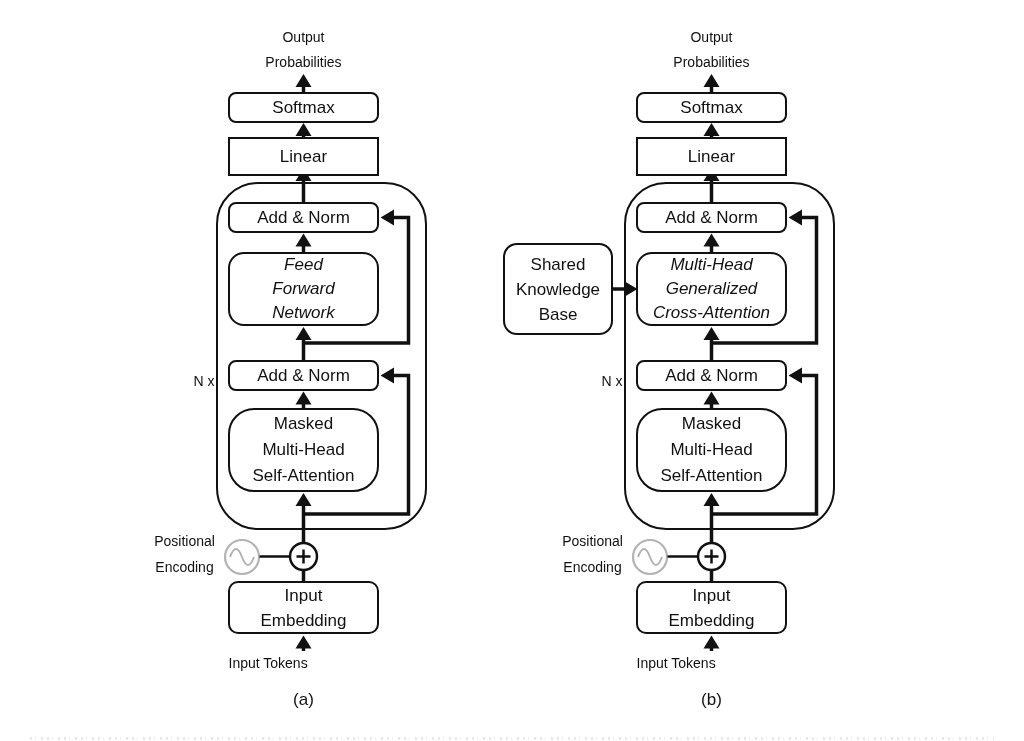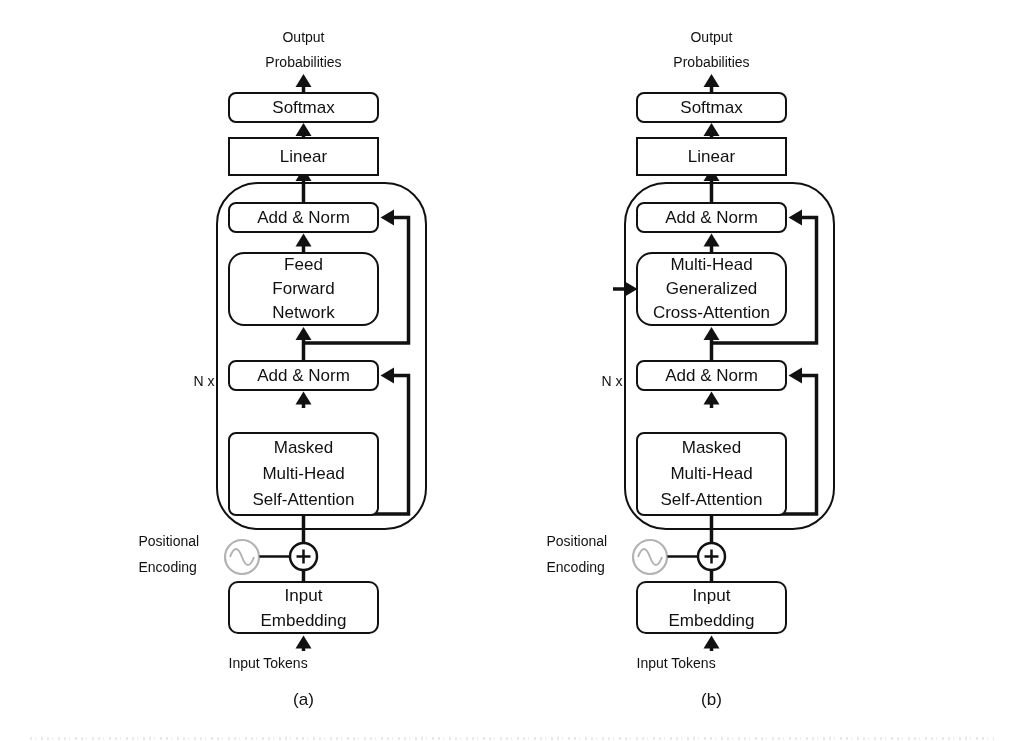--- a/index.html
+++ b/index.html
@@ -21,36 +21,36 @@
     position:absolute;box-sizing:border-box;background:#ffffff;
     border:2px solid var(--line);color:var(--line);
     display:flex;align-items:center;justify-content:center;
     text-align:center;white-space:pre-line;
     font-size:17px;line-height:24px;z-index:3;
   }
   .bw{left:calc(var(--cx) - 75.5px);width:151px;}
   .softmax{top:92px;height:31px;border-radius:8px;}
   .linear{top:137px;height:39px;border-radius:0;}
   .addnorm-top{top:202px;height:31px;border-radius:8px;}
-  .midblock{top:252px;height:74px;border-radius:16px;line-height:24px;}
+  .midblock{top:252px;height:74px;border-radius:16px;line-height:24px;font-style:italic;}
   .addnorm-bottom{top:360px;height:31px;border-radius:8px;}
-  .attention{top:408px;height:84px;border-radius:8px;line-height:26px;margin-top:24px;}
+  .attention{top:408px;height:84px;border-radius:26px;line-height:26px;}
   .embedding{top:581px;height:53px;border-radius:10px;line-height:25px;}
   .skb{left:503px;top:243px;width:110px;height:92px;border-radius:14px;line-height:25px;}
 
   .layer-container{
     position:absolute;left:calc(var(--cx) - 87.5px);top:182px;width:211px;height:348px;
     box-sizing:border-box;border:2px solid var(--line);border-radius:42px;
     background:transparent;z-index:2;
   }
 
   .lbl{position:absolute;color:var(--line);font-size:14px;z-index:3;white-space:pre-line;}
   .output-lbl{left:calc(var(--cx) - 75px);top:25px;width:150px;text-align:center;line-height:25px;}
   .nx-lbl{left:calc(var(--cx) - 133px);top:369px;width:44px;text-align:right;line-height:24px;}
-  .pe-lbl{left:calc(var(--cx) - 165px);top:528px;width:92px;line-height:26px;text-align:left;}
+  .pe-lbl{left:calc(var(--cx) - 165px);top:528px;width:92px;line-height:26px;text-align:center;}
   .tokens-lbl{left:calc(var(--cx) - 75px);top:653px;width:150px;line-height:20px;}
   .cap-lbl{left:calc(var(--cx) - 75px);top:689px;width:150px;text-align:center;font-size:17px;line-height:22px;}
 
   .caption-remnant{
     position:absolute;left:30px;right:30px;top:737px;height:3px;opacity:.45;z-index:1;
     background:repeating-linear-gradient(90deg,#cfcfcf 0 2px,transparent 2px 5px,#d8d8d8 5px 6px,transparent 6px 11px,#cccccc 11px 13px,transparent 13px 17px);
   }
 </style>
 </head>
 <body>
@@ -195,20 +195,23 @@
     <div class="lbl cap-lbl">(a)</div>
   </div>
 
   <div class="diagram db">
     <div class="lbl output-lbl">Output
 Probabilities</div>
     <div class="box bw softmax">Softmax</div>
     <div class="box bw linear">Linear</div>
     <div class="layer-container"></div>
     <div class="box bw addnorm-top">Add &amp; Norm</div>
+    <div class="box skb">Shared
+Knowledge
+Base</div>
     <div class="box bw midblock">Multi-Head
 Generalized
 Cross-Attention</div>
     <div class="box bw addnorm-bottom">Add &amp; Norm</div>
     <div class="box bw attention">Masked
 Multi-Head
 Self-Attention</div>
     <div class="lbl nx-lbl">N x</div>
     <div class="lbl pe-lbl">Positional
 Encoding</div>

